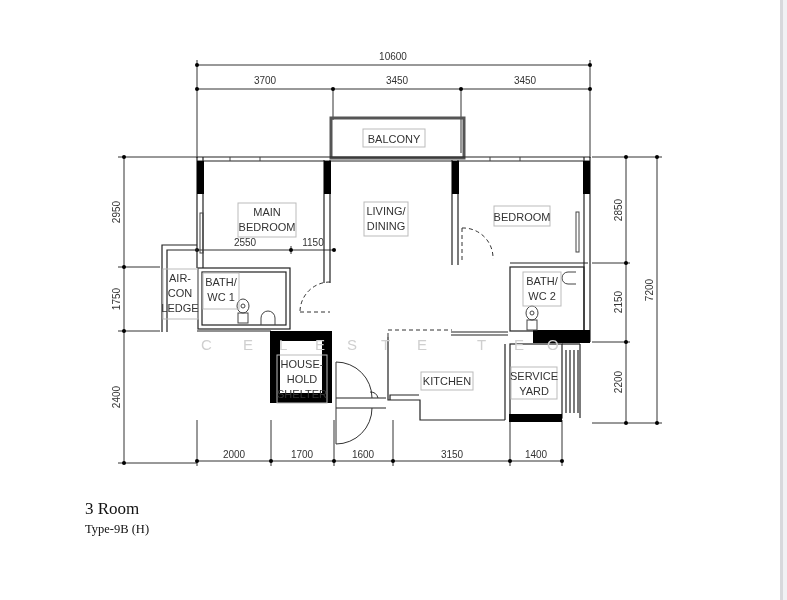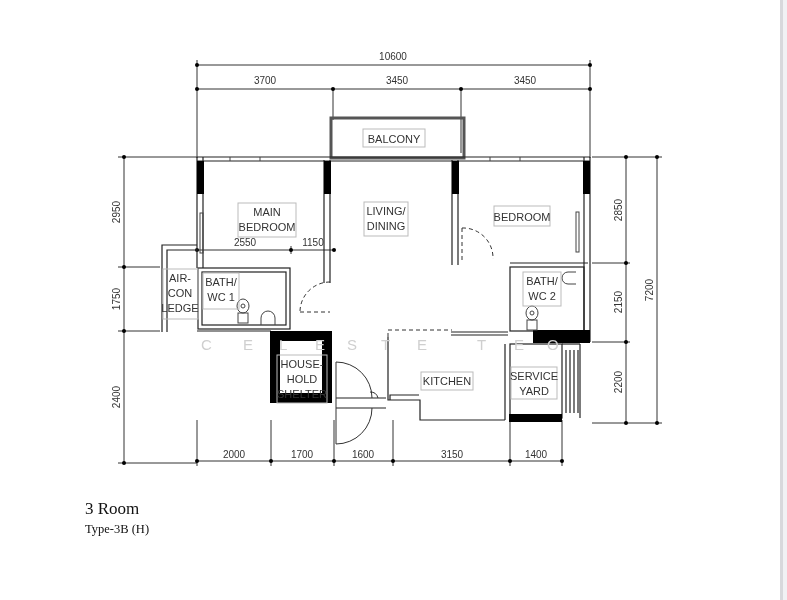--- a/index.html
+++ b/index.html
@@ -244,13 +244,13 @@
     <text class="wm" x="347" y="350">S</text>
     <text class="wm" x="381" y="350">T</text>
     <text class="wm" x="417" y="350">E</text>
     <text class="wm" x="477" y="350">T</text>
     <text class="wm" x="514" y="350">E</text>
     <text class="wm" x="547" y="350">O</text>
   </g>
 </svg>
 
 <div class="caption cap-title">3 Room</div>
-<div class="caption cap-sub">Type-3B (H)</div>
+<div class="caption cap-sub">Type-9B (H)</div>
 
 </body></html>

